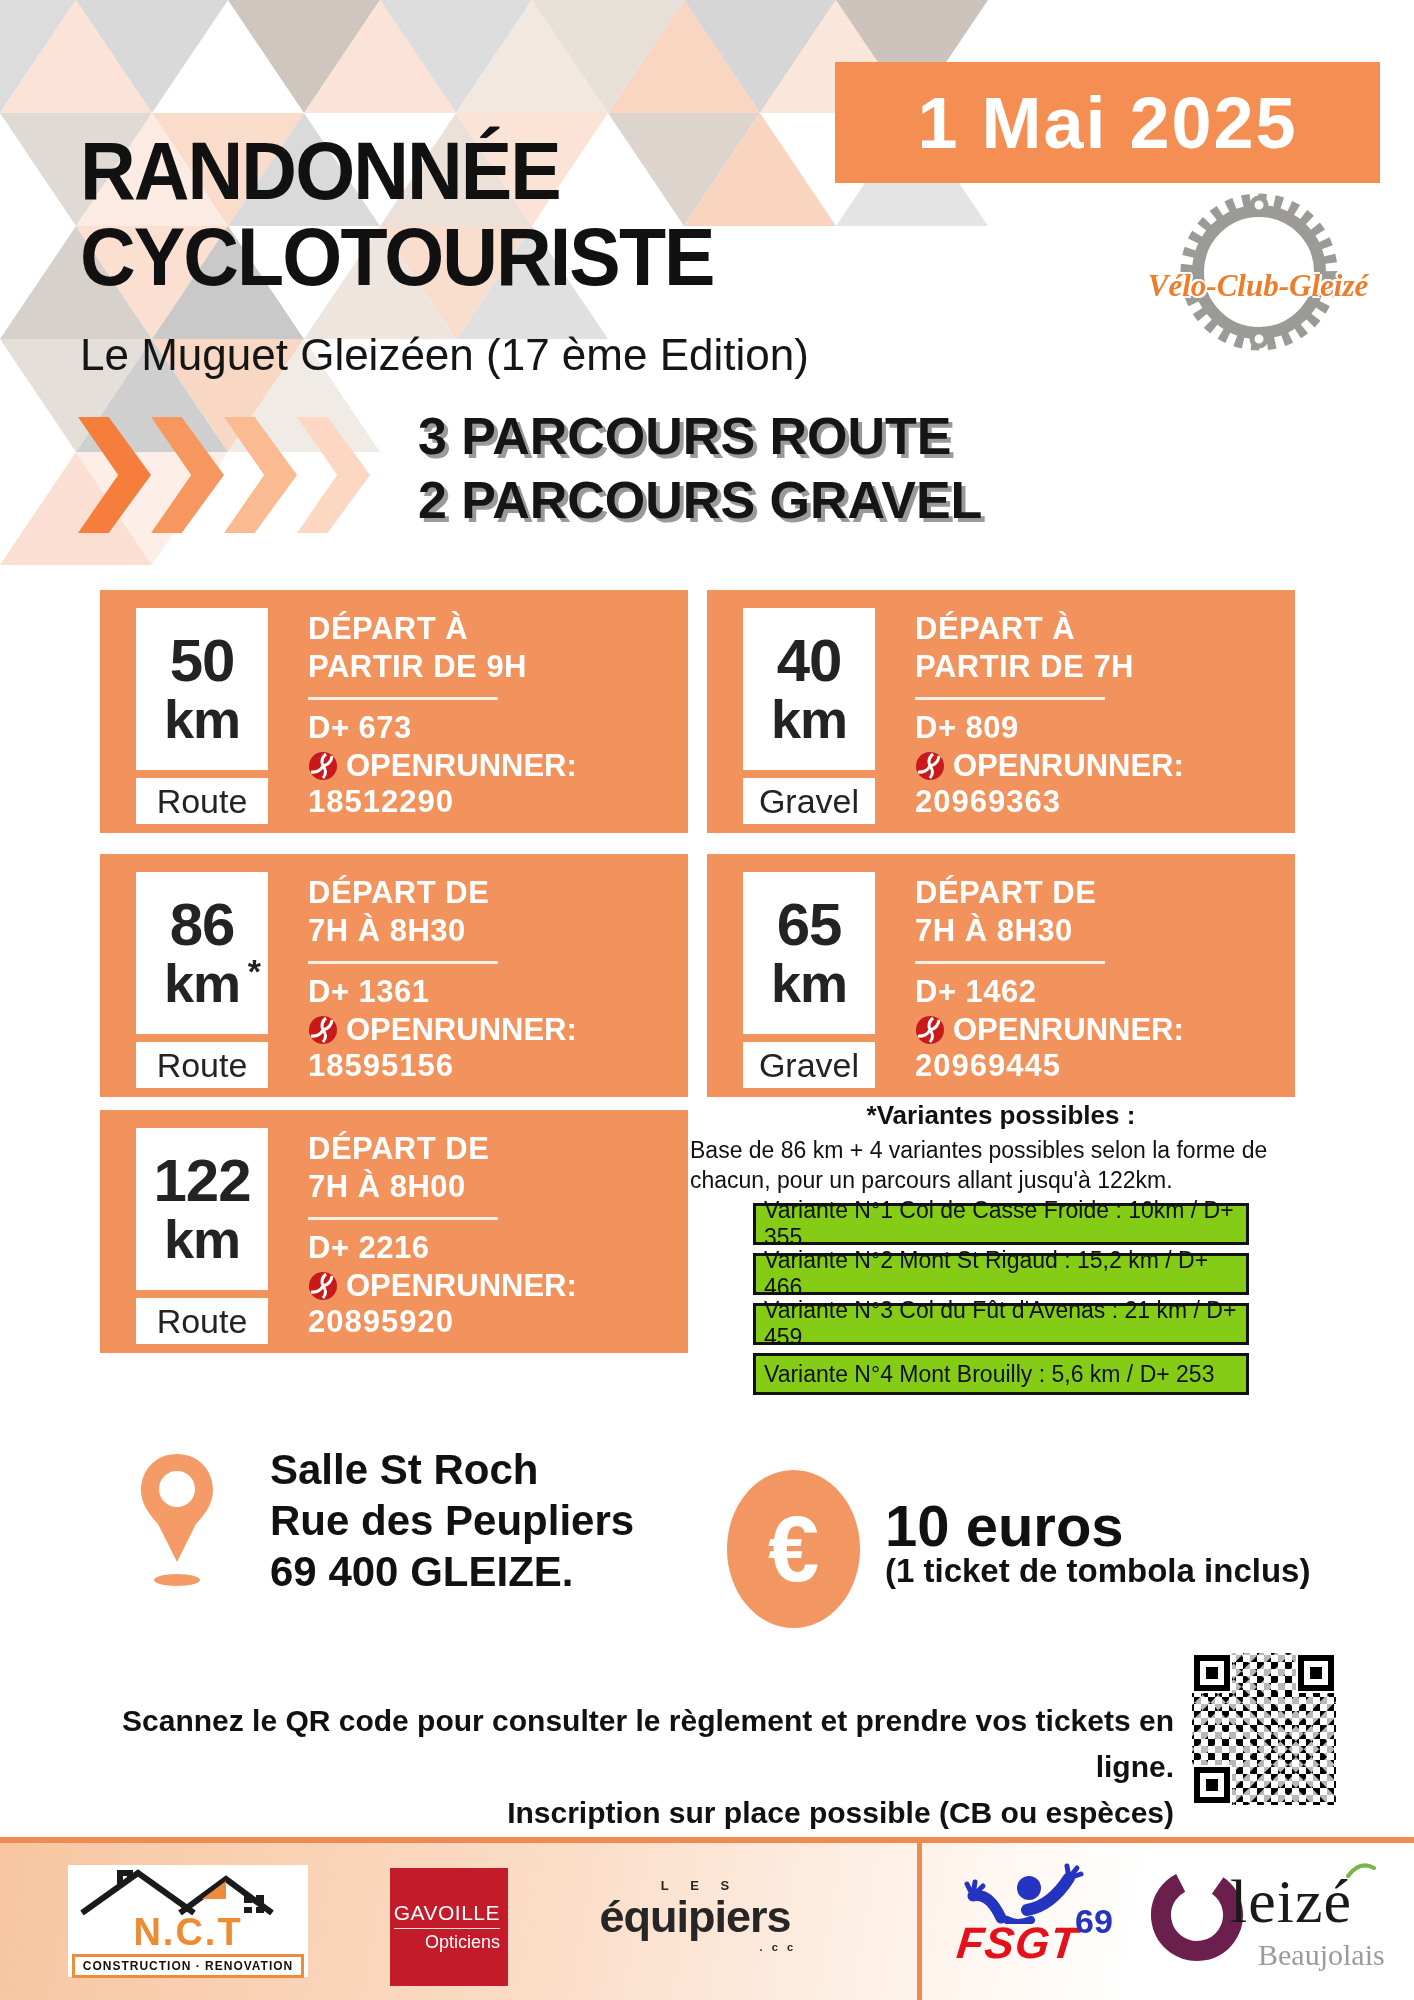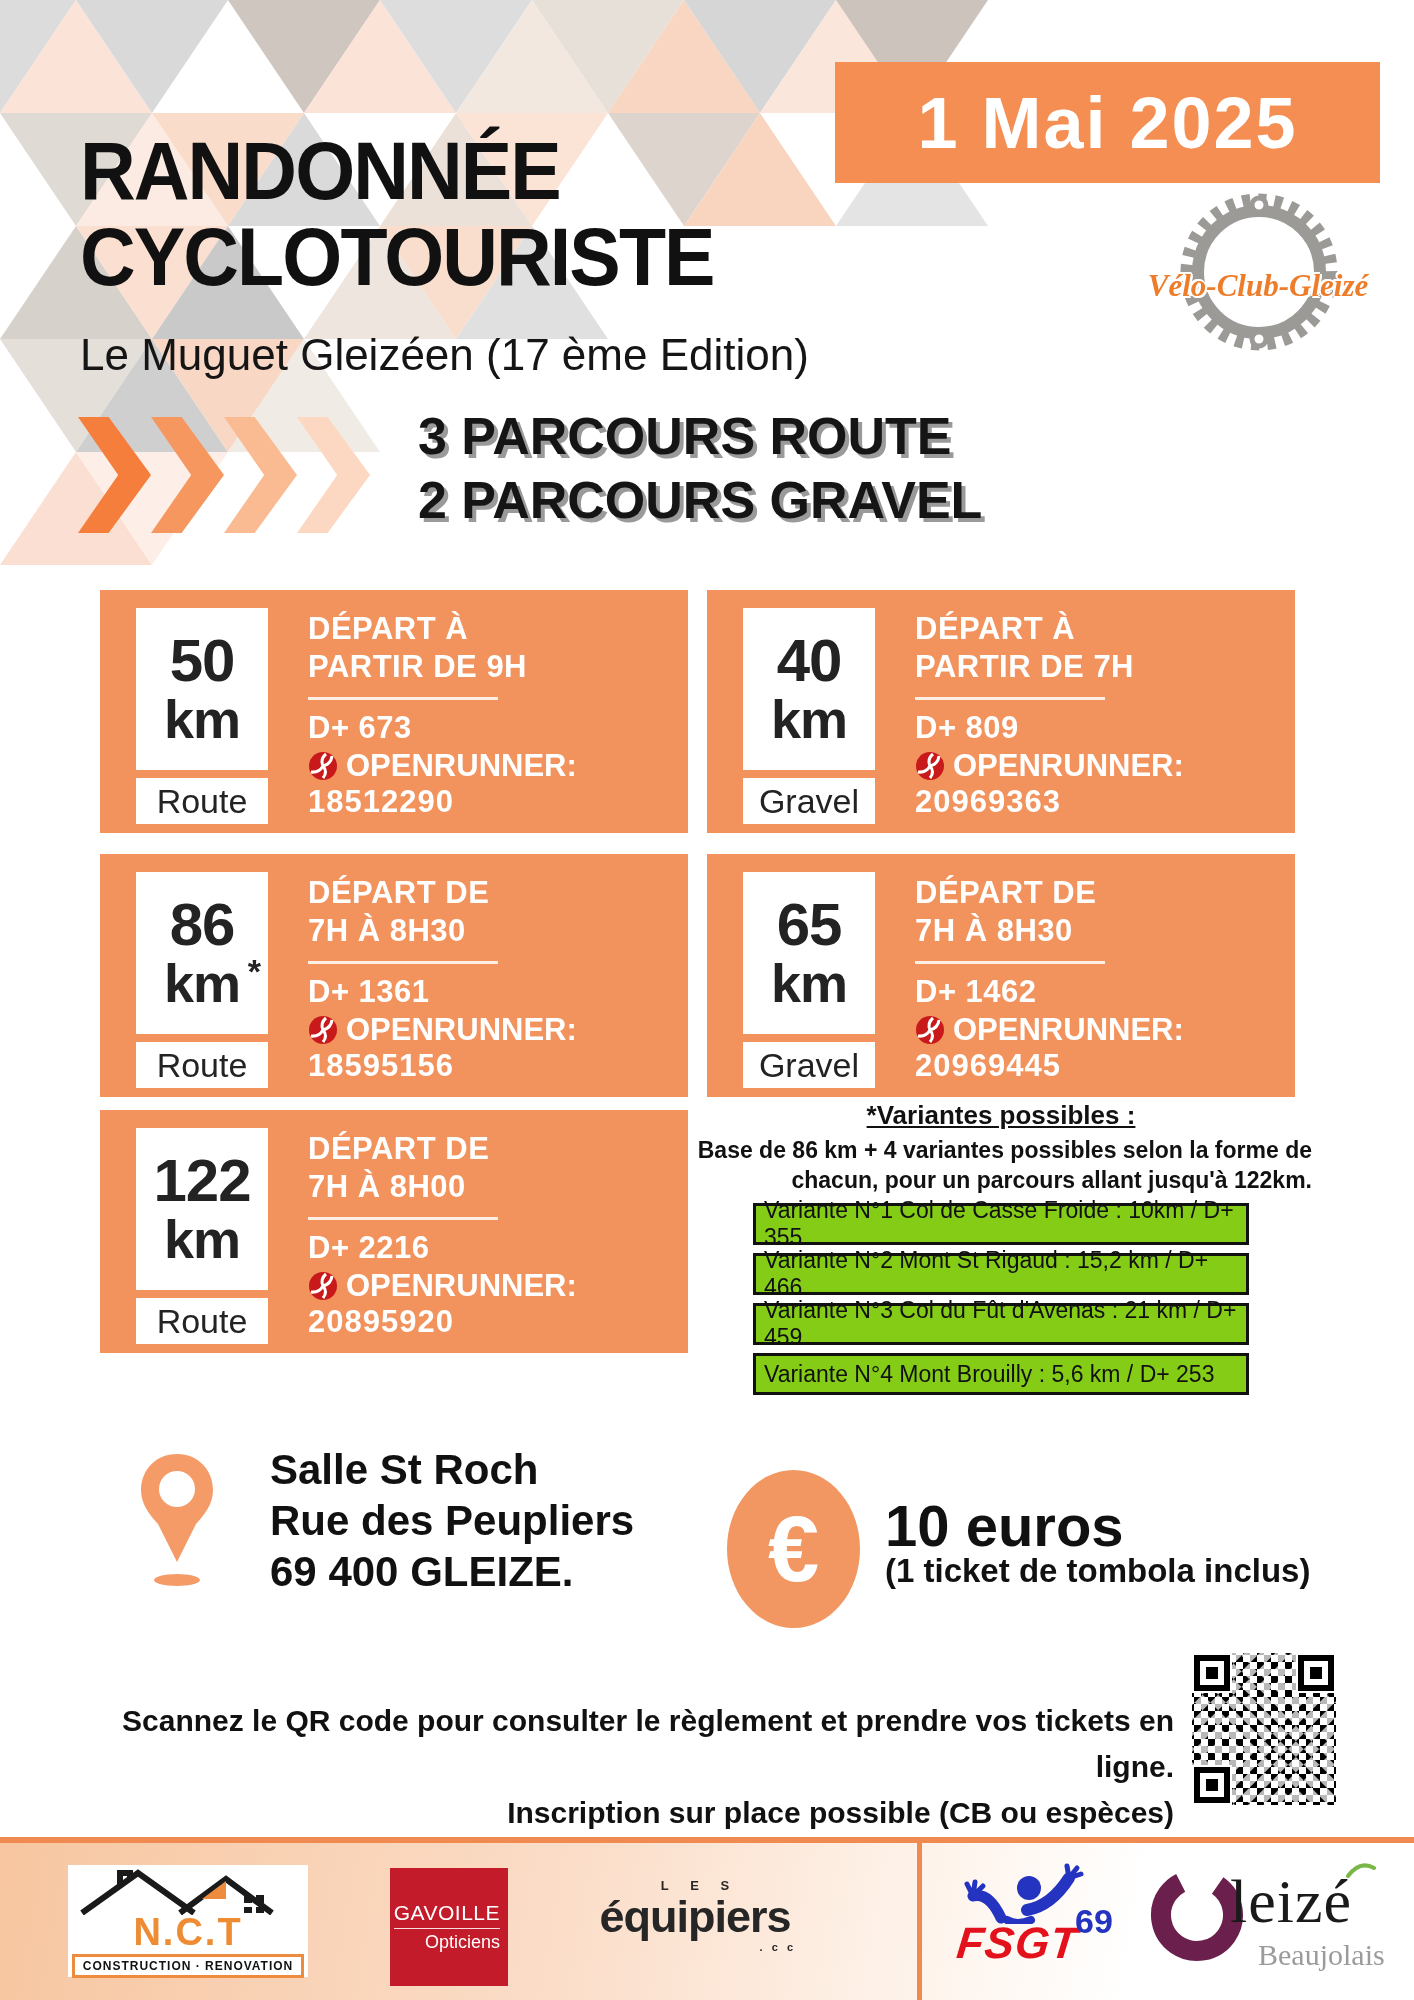--- a/index.html
+++ b/index.html
@@ -45,22 +45,22 @@
            font-size:34px;font-weight:500;color:#232323;}
   .ctext{position:absolute;left:208px;top:20px;width:364px;color:#fff;}
   .dep{font-size:31px;font-weight:800;line-height:38px;letter-spacing:.5px;}
   .cdivider{width:190px;height:3px;background:#FDEFE4;margin:11px 0 10px 0;}
   .dplus{font-size:31px;font-weight:800;line-height:36px;letter-spacing:.5px;}
   .orline{display:flex;align-items:center;gap:8px;margin-top:2px;font-size:31px;font-weight:800;line-height:36px;}
   .orid{font-size:31px;font-weight:800;line-height:36px;letter-spacing:1px;}
 
   
   .variants{left:690px;top:1100px;width:622px;z-index:2;}
-  .var-title{text-align:center;font-size:26px;font-weight:800;text-decoration:underline;color:#111;}
-  .var-desc{text-align:right;font-size:23px;font-weight:700;line-height:30px;color:#111;margin-top:4px;}
+  .var-title{text-align:center;font-size:26px;font-weight:800;color:#111;}
+  .var-desc{text-align:left;font-size:23px;font-weight:400;line-height:30px;color:#111;margin-top:4px;}
   .var-box{width:474px;height:36px;border:3px solid #111;margin:8px auto 0 auto;background:#84cc16;
            display:flex;align-items:center;padding:0 8px;font-size:23px;font-weight:500;color:#111;}
   .var-box:first-of-type{margin-top:14px;}
 
   
   .loc-text{left:270px;top:1444px;z-index:2;font-size:42px;font-weight:800;line-height:51px;color:#111;}
   .euro-badge{left:727px;top:1470px;width:133px;height:158px;background:#F29761;border-radius:50%;
               display:flex;align-items:center;justify-content:center;z-index:2;}
   .euro-badge span{color:#fff;font-size:92px;font-weight:700;line-height:92px;}
   .price-line{left:885px;top:1492px;z-index:2;font-size:58px;font-weight:800;color:#111;}

